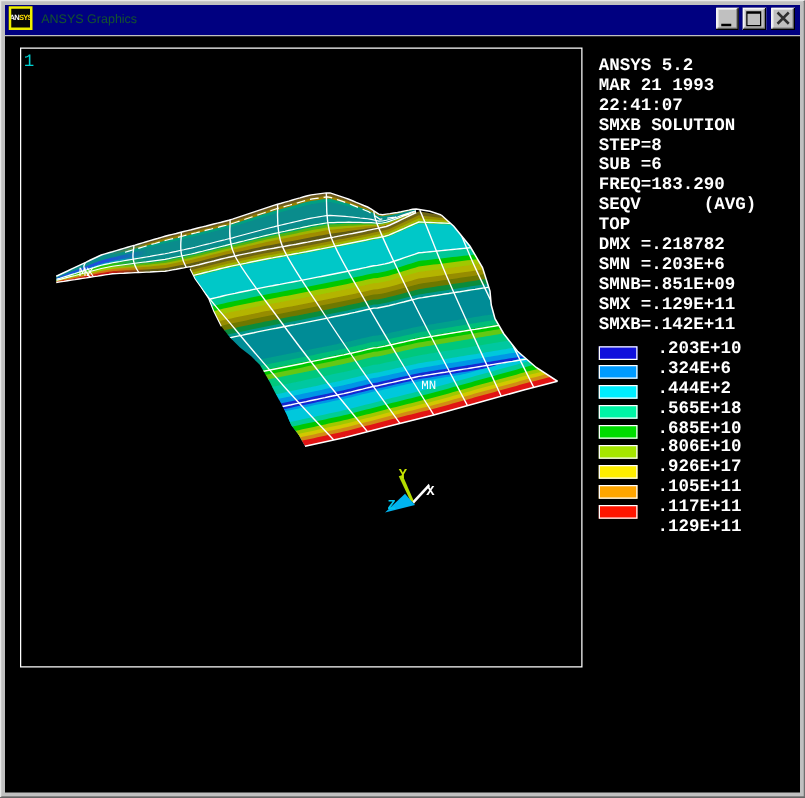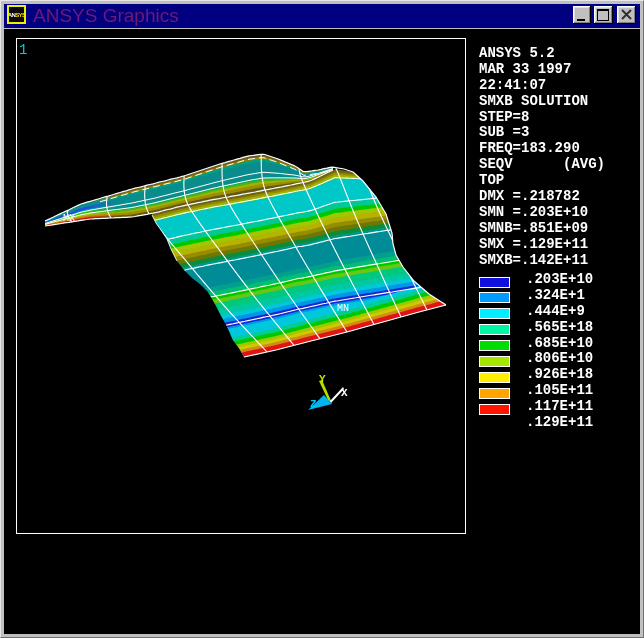--- a/index.html
+++ b/index.html
@@ -4,64 +4,64 @@
 body{width:644px;height:638px;background:#c0c0c0;position:relative;overflow:hidden;font-family:"Liberation Sans",sans-serif;-webkit-font-smoothing:antialiased}
 *{-webkit-font-smoothing:antialiased}
 </style></head>
 <body>
 <div style="position:absolute;left:0;top:0;width:644px;height:638px;border-top:1px solid #e8e8e8;border-left:1px solid #e8e8e8;border-right:1px solid #707070;border-bottom:1px solid #707070;box-sizing:border-box"></div>
 <div style="position:absolute;left:4px;top:4px;width:636px;height:24px;background:#000080"></div>
 <div style="position:absolute;left:7px;top:5px;width:19px;height:19px;background:#080808;border:2px solid #f0f000;box-sizing:border-box;overflow:hidden;display:flex;align-items:center;justify-content:center;white-space:nowrap">
     <span style="font:bold 6px 'Liberation Sans';color:#fff;letter-spacing:-0.6px">AN</span>
     <span style="font:bold 6px 'Liberation Sans';color:#ffe000;letter-spacing:-0.6px">SYS</span>
   </div>
-<div style="position:absolute;left:33px;top:4px;height:24px;line-height:24px;color:#701a75;font-size:19px">ANSYS Graphics</div>
+<div style="position:absolute;left:33px;top:4px;height:24px;line-height:24px;color:#14532d;font-size:10px">ANSYS Graphics</div>
 <div class="btn" style="position:absolute;left:573px;top:6px;width:18px;height:18px;background:#c0c0c0;box-shadow:inset -1px -1px 0 #000,inset 1px 1px 0 #fff,inset -2px -2px 0 #808080,inset 2px 2px 0 #dfdfdf">
   <div style="position:absolute;left:4px;top:13px;width:8px;height:2px;background:#000"></div>
   </div>
 <div class="btn" style="position:absolute;left:594px;top:6px;width:19px;height:18px;background:#c0c0c0;box-shadow:inset -1px -1px 0 #000,inset 1px 1px 0 #fff,inset -2px -2px 0 #808080,inset 2px 2px 0 #dfdfdf">
   <div style="position:absolute;left:3px;top:3px;width:10px;height:9px;border:1px solid #000;border-top-width:2px"></div>
   </div>
 <div class="btn" style="position:absolute;left:617px;top:6px;width:19px;height:18px;background:#c0c0c0;box-shadow:inset -1px -1px 0 #000,inset 1px 1px 0 #fff,inset -2px -2px 0 #808080,inset 2px 2px 0 #dfdfdf">
   <svg width="19" height="18">
       <path d="M5,4 L14,13 M14,4 L5,13" stroke="#303030" stroke-width="2"></path>
     </svg></div>
 <div style="position:absolute;left:4px;top:29px;width:636px;height:605px;background:#000"></div>
 <div style="position:absolute;left:16px;top:38px;width:450px;height:496px;border:1px solid #fff;box-sizing:border-box"></div>
 <div style="position:absolute;left:19px;top:42px;color:#00d2d2;font:14px &quot;Liberation Mono&quot;,monospace">1</div>
 <div style="position:absolute;left:479px;top:45px;color:#fff;font:bold 14px &quot;Liberation Mono&quot;,monospace;white-space:pre">ANSYS 5.2</div>
-<div style="position:absolute;left:479px;top:61px;color:#fff;font:bold 14px &quot;Liberation Mono&quot;,monospace;white-space:pre">MAR 33 1997</div>
+<div style="position:absolute;left:479px;top:61px;color:#fff;font:bold 14px &quot;Liberation Mono&quot;,monospace;white-space:pre">MAR 21 1993</div>
 <div style="position:absolute;left:479px;top:77px;color:#fff;font:bold 14px &quot;Liberation Mono&quot;,monospace;white-space:pre">22:41:07</div>
 <div style="position:absolute;left:479px;top:93px;color:#fff;font:bold 14px &quot;Liberation Mono&quot;,monospace;white-space:pre">SMXB SOLUTION</div>
 <div style="position:absolute;left:479px;top:109px;color:#fff;font:bold 14px &quot;Liberation Mono&quot;,monospace;white-space:pre">STEP=8</div>
-<div style="position:absolute;left:479px;top:124px;color:#fff;font:bold 14px &quot;Liberation Mono&quot;,monospace;white-space:pre">SUB =3</div>
+<div style="position:absolute;left:479px;top:124px;color:#fff;font:bold 14px &quot;Liberation Mono&quot;,monospace;white-space:pre">SUB =6</div>
 <div style="position:absolute;left:479px;top:140px;color:#fff;font:bold 14px &quot;Liberation Mono&quot;,monospace;white-space:pre">FREQ=183.290</div>
 <div style="position:absolute;left:479px;top:156px;color:#fff;font:bold 14px &quot;Liberation Mono&quot;,monospace;white-space:pre">SEQV      (AVG)</div>
 <div style="position:absolute;left:479px;top:172px;color:#fff;font:bold 14px &quot;Liberation Mono&quot;,monospace;white-space:pre">TOP</div>
 <div style="position:absolute;left:479px;top:188px;color:#fff;font:bold 14px &quot;Liberation Mono&quot;,monospace;white-space:pre">DMX =.218782</div>
-<div style="position:absolute;left:479px;top:204px;color:#fff;font:bold 14px &quot;Liberation Mono&quot;,monospace;white-space:pre">SMN =.203E+10</div>
+<div style="position:absolute;left:479px;top:204px;color:#fff;font:bold 14px &quot;Liberation Mono&quot;,monospace;white-space:pre">SMN =.203E+6</div>
 <div style="position:absolute;left:479px;top:220px;color:#fff;font:bold 14px &quot;Liberation Mono&quot;,monospace;white-space:pre">SMNB=.851E+09</div>
 <div style="position:absolute;left:479px;top:236px;color:#fff;font:bold 14px &quot;Liberation Mono&quot;,monospace;white-space:pre">SMX =.129E+11</div>
 <div style="position:absolute;left:479px;top:252px;color:#fff;font:bold 14px &quot;Liberation Mono&quot;,monospace;white-space:pre">SMXB=.142E+11</div>
 <div style="position:absolute;left:479px;top:277px;width:29px;height:9px;background:#1010dc;border:1px solid #fff"></div>
 <div style="position:absolute;left:479px;top:292px;width:29px;height:9px;background:#009bff;border:1px solid #fff"></div>
 <div style="position:absolute;left:479px;top:308px;width:29px;height:9px;background:#00eeff;border:1px solid #fff"></div>
 <div style="position:absolute;left:479px;top:324px;width:29px;height:9px;background:#00f5a5;border:1px solid #fff"></div>
 <div style="position:absolute;left:479px;top:340px;width:29px;height:9px;background:#00dc00;border:1px solid #fff"></div>
 <div style="position:absolute;left:479px;top:356px;width:29px;height:9px;background:#a5e600;border:1px solid #fff"></div>
 <div style="position:absolute;left:479px;top:372px;width:29px;height:9px;background:#ffee00;border:1px solid #fff"></div>
 <div style="position:absolute;left:479px;top:388px;width:29px;height:9px;background:#ffa500;border:1px solid #fff"></div>
 <div style="position:absolute;left:479px;top:404px;width:29px;height:9px;background:#ff1400;border:1px solid #fff"></div>
 <div style="position:absolute;left:526px;top:271px;color:#fff;font:bold 14px &quot;Liberation Mono&quot;,monospace">.203E+10</div>
-<div style="position:absolute;left:526px;top:287px;color:#fff;font:bold 14px &quot;Liberation Mono&quot;,monospace">.324E+1</div>
-<div style="position:absolute;left:526px;top:303px;color:#fff;font:bold 14px &quot;Liberation Mono&quot;,monospace">.444E+9</div>
+<div style="position:absolute;left:526px;top:287px;color:#fff;font:bold 14px &quot;Liberation Mono&quot;,monospace">.324E+6</div>
+<div style="position:absolute;left:526px;top:303px;color:#fff;font:bold 14px &quot;Liberation Mono&quot;,monospace">.444E+2</div>
 <div style="position:absolute;left:526px;top:319px;color:#fff;font:bold 14px &quot;Liberation Mono&quot;,monospace">.565E+18</div>
 <div style="position:absolute;left:526px;top:335px;color:#fff;font:bold 14px &quot;Liberation Mono&quot;,monospace">.685E+10</div>
 <div style="position:absolute;left:526px;top:350px;color:#fff;font:bold 14px &quot;Liberation Mono&quot;,monospace">.806E+10</div>
-<div style="position:absolute;left:526px;top:366px;color:#fff;font:bold 14px &quot;Liberation Mono&quot;,monospace">.926E+18</div>
+<div style="position:absolute;left:526px;top:366px;color:#fff;font:bold 14px &quot;Liberation Mono&quot;,monospace">.926E+17</div>
 <div style="position:absolute;left:526px;top:382px;color:#fff;font:bold 14px &quot;Liberation Mono&quot;,monospace">.105E+11</div>
 <div style="position:absolute;left:526px;top:398px;color:#fff;font:bold 14px &quot;Liberation Mono&quot;,monospace">.117E+11</div>
 <div style="position:absolute;left:526px;top:414px;color:#fff;font:bold 14px &quot;Liberation Mono&quot;,monospace">.129E+11</div>
 <svg width="644" height="638" viewBox="0 0 644 638" style="position:absolute;left:0;top:0">
 <clipPath id="cf">
       <path d="M152.0,213.4 155.0,212.8 158.0,212.0 161.0,211.2 164.0,210.5 167.0,209.8 170.0,209.0 173.0,208.2 176.0,207.5 179.0,206.8 182.0,206.0 185.0,205.4 188.0,204.8 191.0,204.1 194.0,203.5 197.0,202.9 200.0,202.3 203.0,201.7 206.0,201.0 209.0,200.4 212.0,199.8 215.0,199.3 218.0,198.8 221.0,198.2 224.0,197.7 227.0,197.1 230.0,196.6 233.0,196.1 236.0,195.5 239.0,195.0 242.0,194.4 245.0,193.9 248.0,193.3 251.0,192.7 254.0,192.1 257.0,191.6 260.0,191.0 263.0,190.4 266.0,189.8 269.0,189.3 272.0,188.7 275.0,188.1 278.0,187.5 281.0,187.0 284.0,186.4 287.0,185.8 290.0,185.2 293.0,184.5 296.0,183.9 299.0,183.3 302.0,182.7 305.0,182.0 308.0,181.4 311.0,180.5 314.0,179.1 317.0,177.6 320.0,176.2 323.0,174.8 326.0,173.3 329.0,171.9 332.0,170.4 335.0,169.0 336.0,167.7 339.0,168.2 342.0,168.7 345.0,169.3 348.0,170.3 351.0,171.3 353.0,172.0 363.0,181.0 376.0,197.0 386.0,214.0 392.0,233.0 393.0,244.0 396.0,255.0 403.0,267.0 414.0,281.0 429.0,294.0 446.0,305.0 446.0,305.0 419.0,312.0 383.0,322.0 347.0,332.0 311.0,341.0 276.0,350.0 244.0,357.0 244.0,357.0 239.0,348.0 233.0,340.0 229.0,331.0 225.0,323.0 220.0,314.0 216.0,306.0 212.0,299.0 208.0,292.0 201.0,285.0 192.0,278.0 184.0,270.0 177.0,261.0 171.0,249.0 167.0,239.0 161.0,230.0 156.0,223.0 152.0,215.0Z"></path>
     </clipPath>
 <clipPath id="cs">
       <path d="M45.0,221.0 48.0,219.6 51.0,218.2 54.0,216.8 57.0,215.3 60.0,213.9 63.0,212.5 66.0,211.1 69.0,209.7 72.0,208.2 75.0,206.8 78.0,205.4 81.0,204.0 84.0,203.1 87.0,202.2 90.0,201.4 93.0,200.5 96.0,199.6 99.0,198.7 102.0,197.8 105.0,196.9 108.0,196.1 111.0,195.2 114.0,194.3 117.0,193.4 120.0,192.5 123.0,191.6 126.0,190.8 129.0,189.9 132.0,189.0 135.0,188.2 138.0,187.5 141.0,186.8 144.0,186.0 147.0,185.2 150.0,184.5 153.0,183.8 156.0,183.0 159.0,182.2 162.0,181.5 165.0,180.8 168.0,180.0 171.0,179.2 174.0,178.5 177.0,177.8 180.0,177.0 183.0,176.2 186.0,175.3 189.0,174.3 192.0,173.3 195.0,172.3 198.0,171.3 201.0,170.3 204.0,169.3 207.0,168.3 210.0,167.3 213.0,166.3 216.0,165.3 219.0,164.3 222.0,163.4 225.0,162.6 228.0,161.7 231.0,160.9 234.0,160.0 237.0,159.1 240.0,158.3 243.0,157.4 246.0,156.6 249.0,155.9 252.0,155.5 255.0,155.1 258.0,154.7 261.0,154.3 264.0,154.3 267.0,155.3 270.0,156.3 273.0,157.3 276.0,158.3 279.0,159.4 282.0,160.6 285.0,161.9 288.0,163.1 291.0,164.4 294.0,165.6 297.0,167.3 300.0,169.3 303.0,171.3 306.0,171.7 309.0,171.3 312.0,170.9 315.0,170.4 318.0,170.0 321.0,169.4 324.0,168.7 327.0,168.1 330.0,167.4 333.0,167.2 333.0,170.0 330.0,171.4 327.0,172.8 324.0,174.3 321.0,175.7 318.0,177.2 315.0,178.6 312.0,180.0 309.0,181.2 306.0,181.8 303.0,182.5 300.0,183.1 297.0,183.7 294.0,184.3 291.0,185.0 288.0,185.6 285.0,186.2 282.0,186.8 279.0,187.3 276.0,187.9 273.0,188.5 270.0,189.1 267.0,189.7 264.0,190.2 261.0,190.8 258.0,191.4 255.0,192.0 252.0,192.5 249.0,193.1 246.0,193.7 243.0,194.2 240.0,194.8 237.0,195.4 234.0,195.9 231.0,196.4 228.0,197.0 225.0,197.5 222.0,198.0 219.0,198.6 216.0,199.1 213.0,199.6 210.0,200.2 207.0,200.8 204.0,201.4 201.0,202.1 198.0,202.7 195.0,203.3 192.0,203.9 189.0,204.6 186.0,205.2 183.0,205.8 180.0,206.5 177.0,207.2 174.0,208.0 171.0,208.8 168.0,209.5 165.0,210.2 162.0,211.0 159.0,211.8 156.0,212.5 153.0,213.2 150.0,213.7 147.0,214.3 144.0,214.8 141.0,215.4 138.0,215.9 135.0,216.5 132.0,217.0 129.0,217.1 126.0,217.3 123.0,217.4 120.0,217.6 117.0,217.7 114.0,217.9 111.0,218.0 108.0,218.1 105.0,218.3 102.0,218.4 99.0,218.6 96.0,218.7 93.0,218.9 90.0,219.0 87.0,219.5 84.0,219.9 81.0,220.4 78.0,220.9 75.0,221.3 72.0,221.8 69.0,222.3 66.0,222.7 63.0,223.2 60.0,223.7 57.0,224.1 54.0,224.6 51.0,225.1 48.0,225.5 45.0,226.0Z"></path>
     </clipPath>

